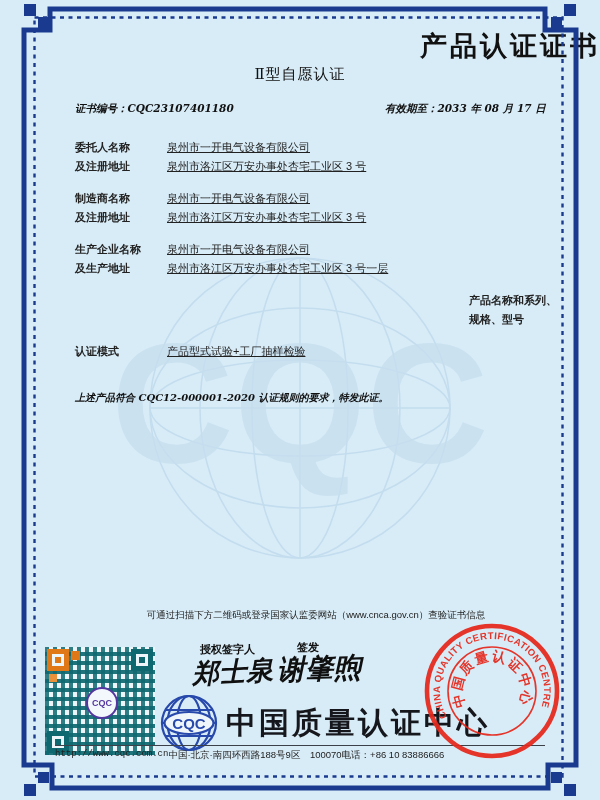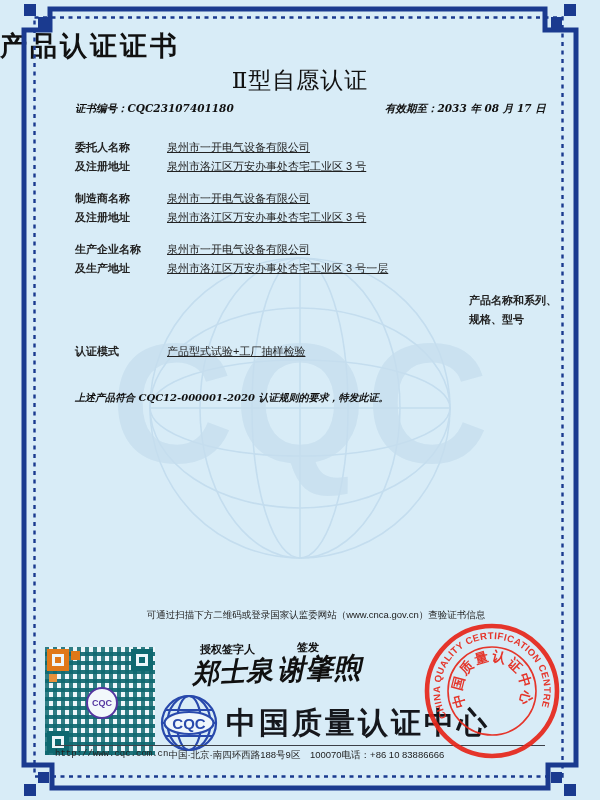--- a/index.html
+++ b/index.html
@@ -6,23 +6,23 @@
   body{
     width:600px;height:800px;position:relative;overflow:hidden;
     background:#d8ecf7;
     font-family:"Liberation Sans","DejaVu Sans",sans-serif;
     color:#1c1c1c;
   }
   .abs{position:absolute;}
   
   #watermark{left:0;top:0;z-index:0;pointer-events:none;}
   
-  .title{left:0;right:0;top:28px;text-align:left;font-size:27px;font-weight:bold;
+  .title{left:0;right:0;top:28px;text-align:right;font-size:27px;font-weight:bold;
          letter-spacing:3px;color:#111;z-index:2;}
-  .subtitle{left:0;right:0;top:65px;text-align:center;font-size:23px;color:#111;
+  .subtitle{left:0;right:0;top:65px;text-align:center;font-size:15px;color:#111;
          letter-spacing:1px;z-index:2;font-family:"Liberation Serif","DejaVu Serif",serif;}
   .kai{font-family:"DejaVu Serif","Liberation Serif",serif;font-style:italic;font-weight:bold;color:#111;}
   .certno{left:75px;top:102px;font-size:10.5px;z-index:2;}
   .dates{left:385px;top:100px;font-size:10.5px;line-height:16px;z-index:2;}
   
   .fields{left:75px;top:138px;width:486px;z-index:2;}
   .frow{display:flex;margin-bottom:13px;justify-content:flex-end;}
   .flabel{width:92px;flex:0 0 92px;font-weight:bold;font-size:11px;line-height:19px;color:#222;}
   .fvalue{flex:1;font-size:11px;line-height:19px;color:#222;}
   .fvalue div{white-space:nowrap;text-decoration:underline;}

